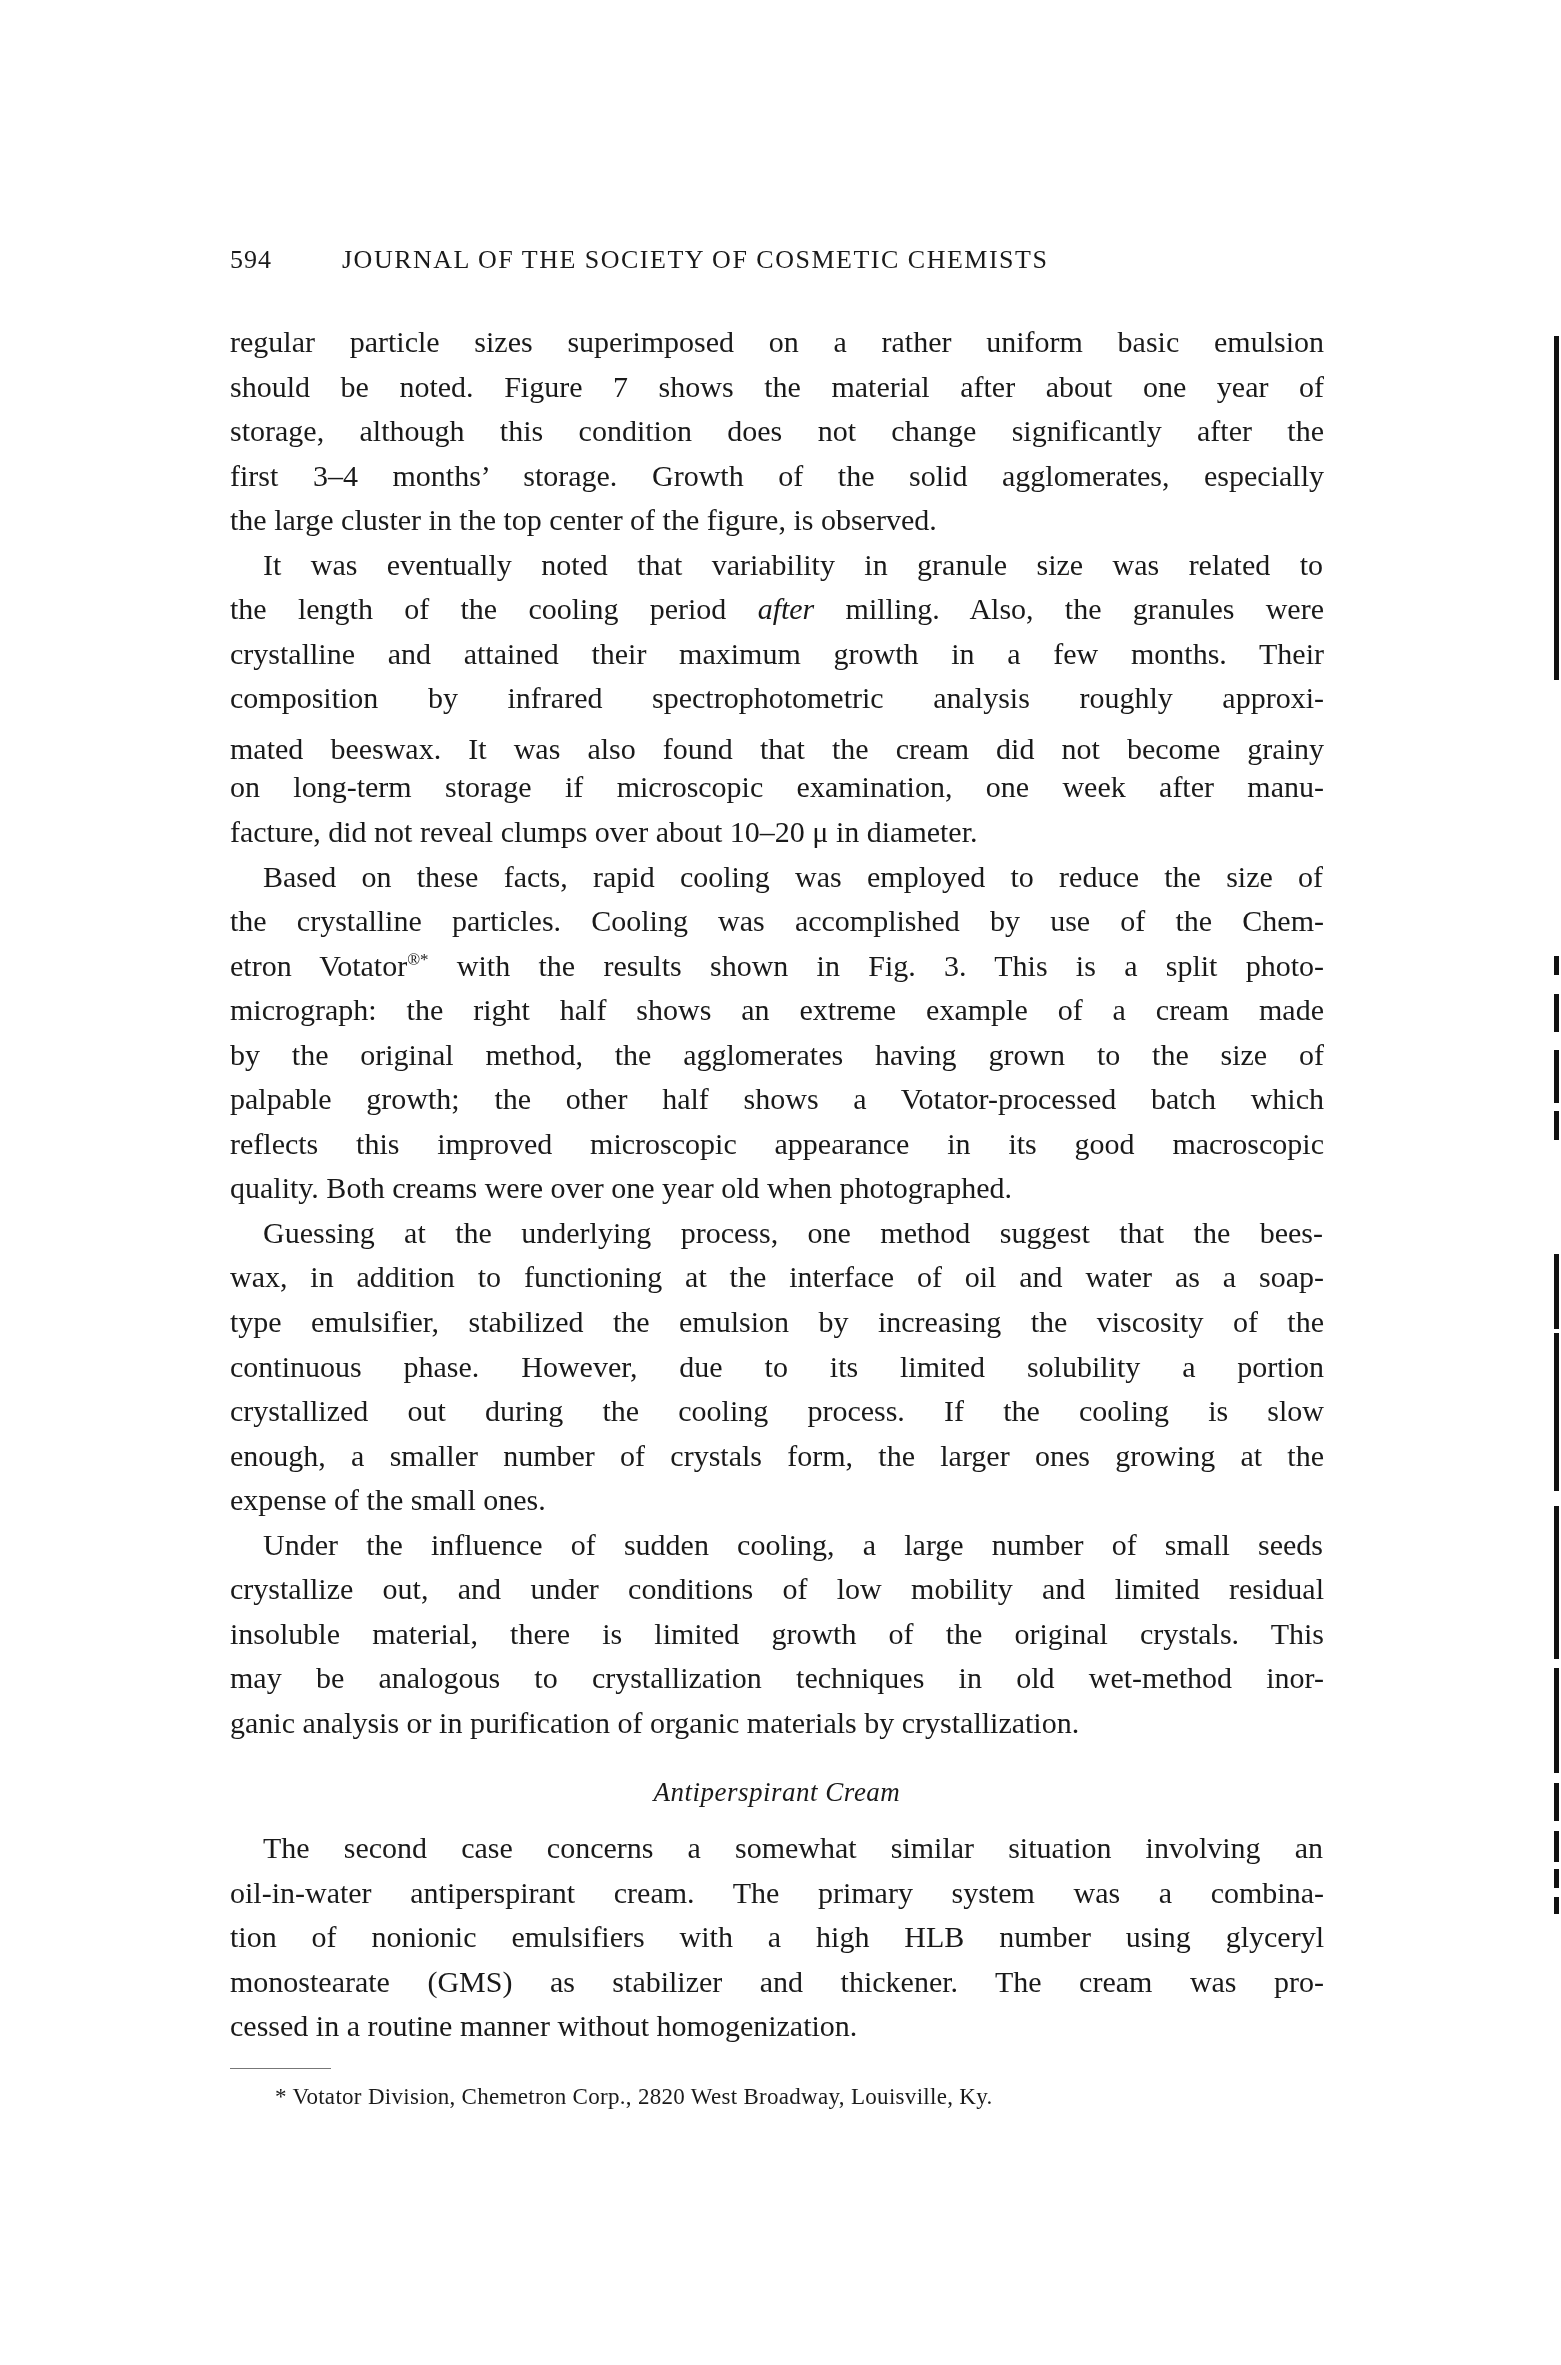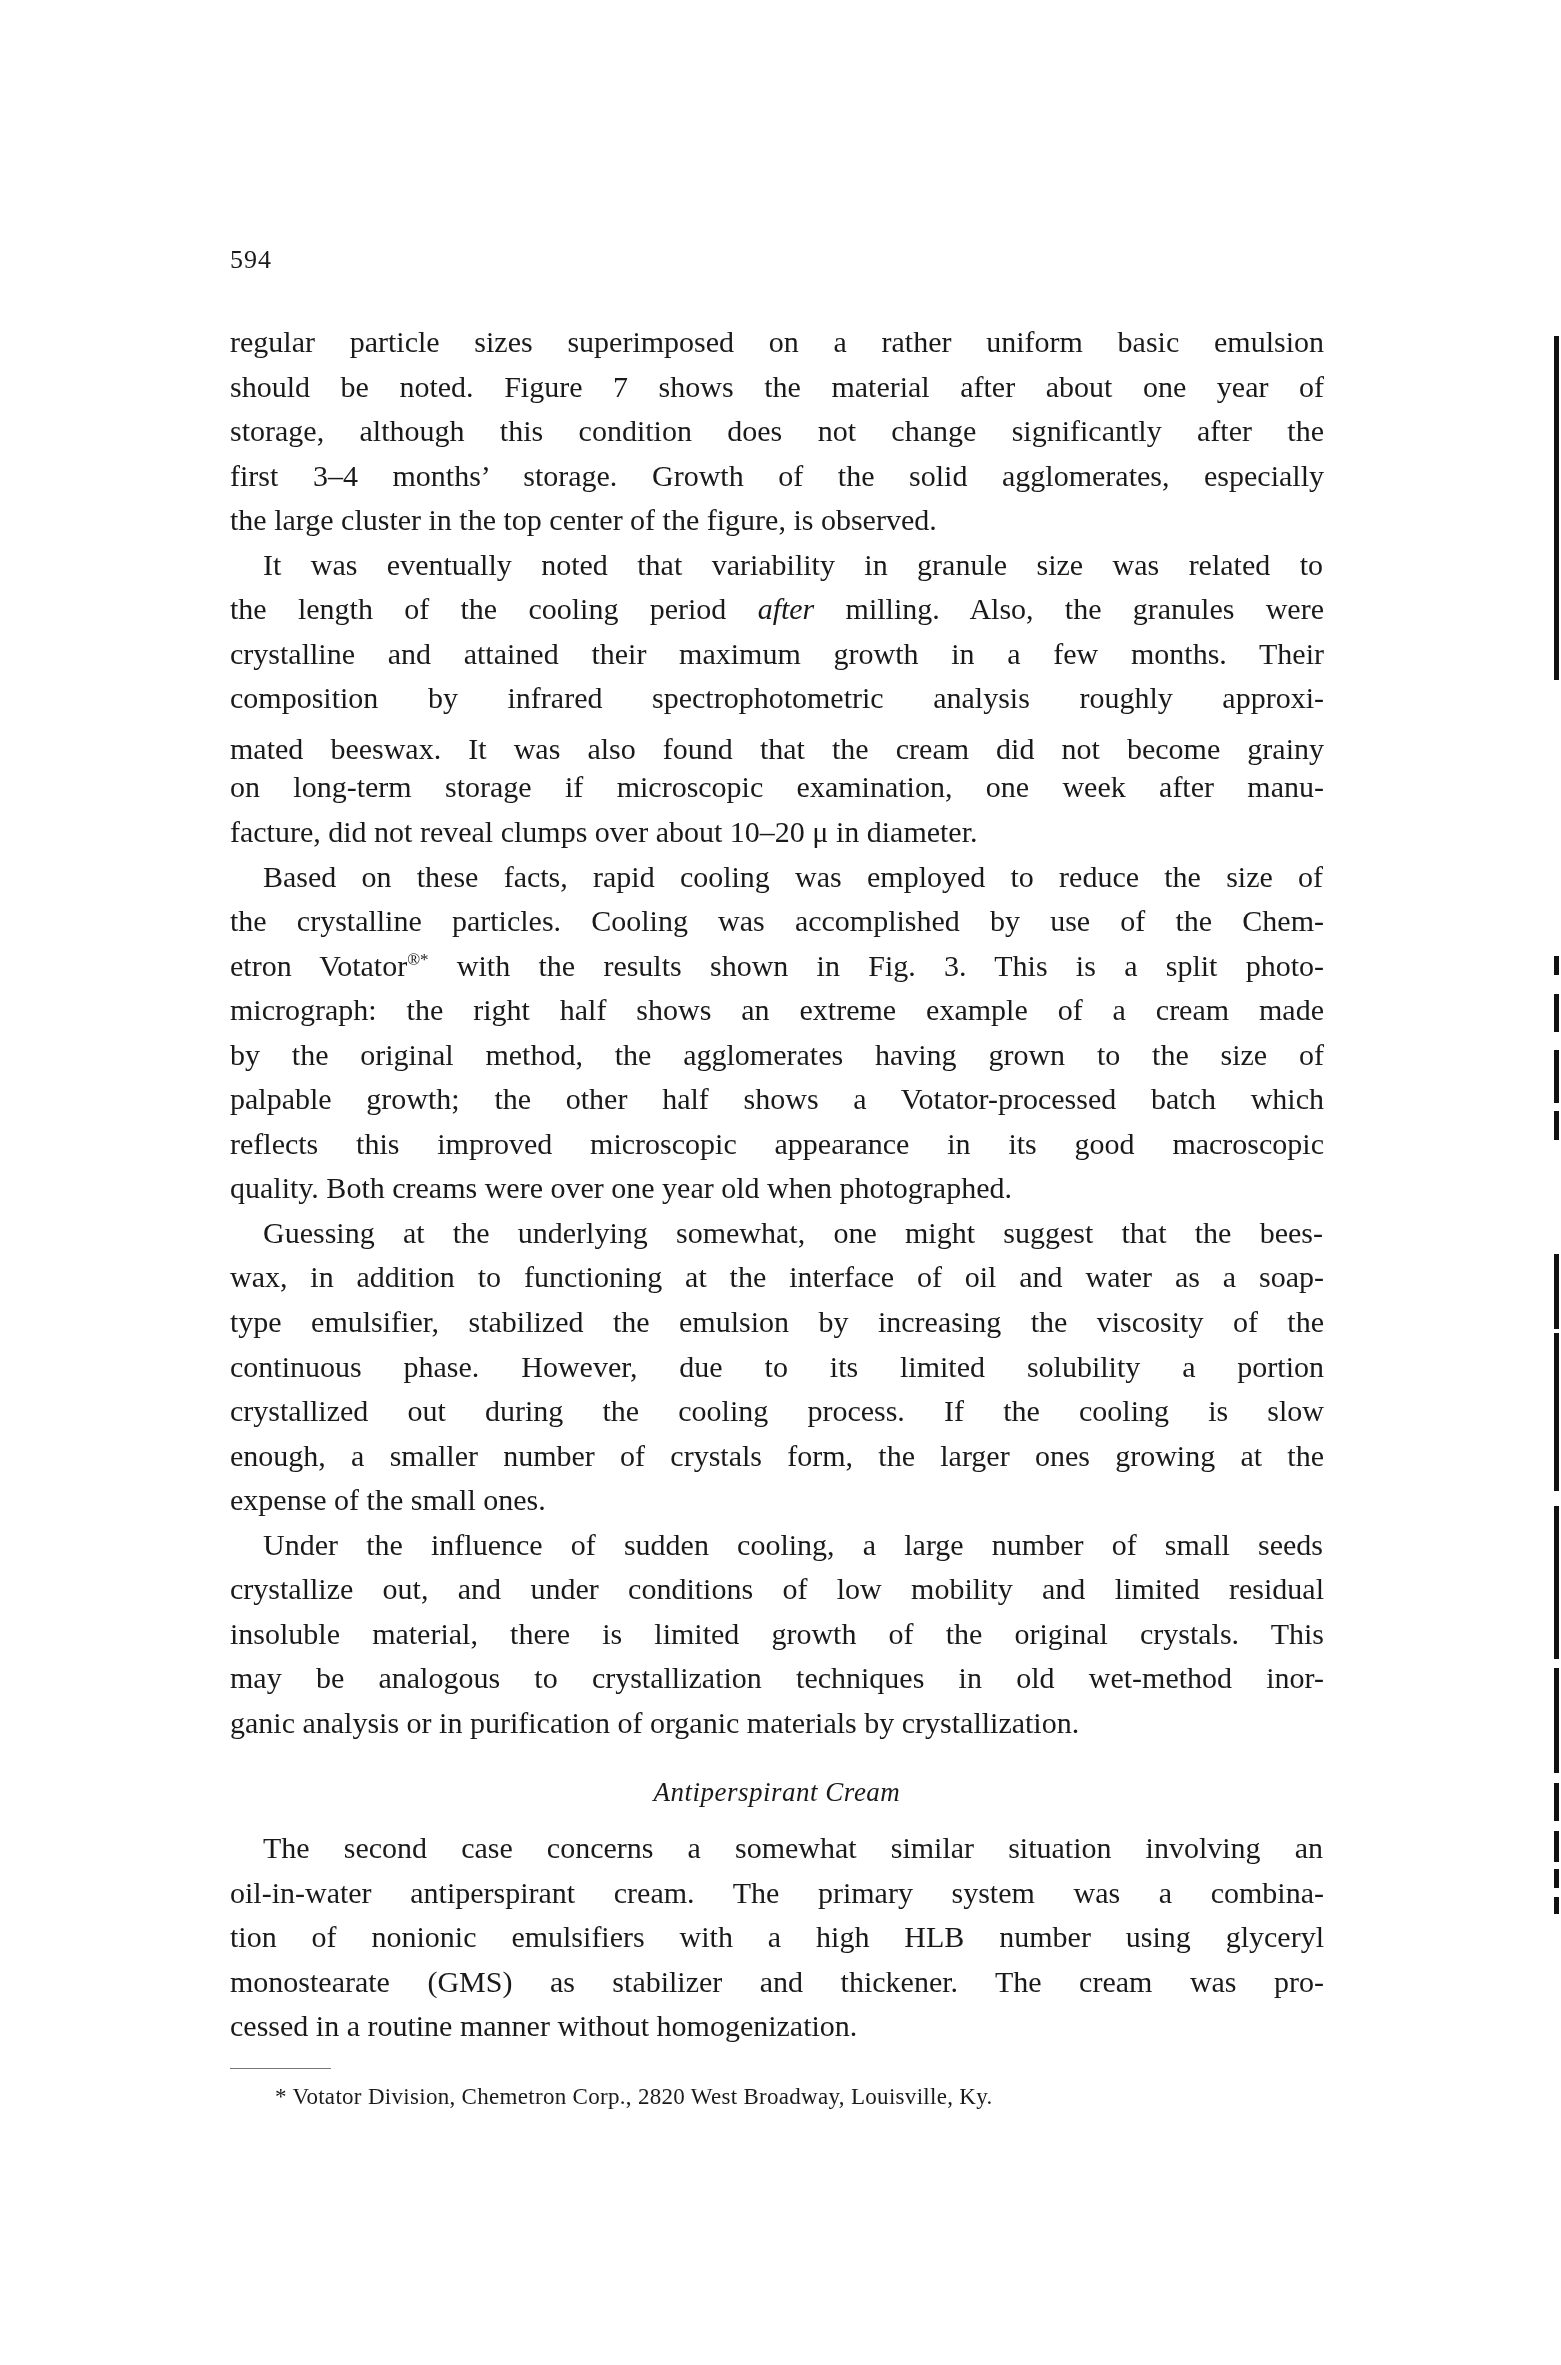--- a/index.html
+++ b/index.html
@@ -20,20 +20,21 @@
   .footnote { position: absolute; left: 275px; top: 2084px; font-size: 23px; white-space: nowrap; letter-spacing: 0.3px; }
   .scan-edge { position: absolute; left: 1554px; width: 4.8px; background: #111; }
   sup { font-size: 17px; line-height: 0; vertical-align: 11.5px; }
   em { font-style: italic; }
 </style>
 </head>
 <body>
 
 <div class="running-head">
   <span class="page-num">594</span>
+  <span class="journal-title">JOURNAL OF THE SOCIETY OF COSMETIC CHEMISTS</span>
 </div>
 
 <div class="body-text" id="body-text">
     <div class="line" style="top: 0px;">regular particle sizes superimposed on a rather uniform basic emulsion</div>
     <div class="line" style="top: 45px;">should be noted.  Figure 7 shows the material after about one year of</div>
     <div class="line" style="top: 89px;">storage, although this condition does not change significantly after the</div>
     <div class="line" style="top: 134px;">first 3–4 months’ storage.  Growth of the solid agglomerates, especially</div>
     <div class="line last" style="top: 178px;">the large cluster in the top center of the figure, is observed.</div>
     <div class="line indent" style="top: 223px;">It was eventually noted that variability in granule size was related to</div>
     <div class="line" style="top: 267px;">the length of the cooling period <em>after</em> milling.  Also, the granules were</div>
@@ -43,21 +44,21 @@
     <div class="line" style="top: 445px;">on long-term storage if microscopic examination, one week after manu-</div>
     <div class="line last" style="top: 490px;">facture, did not reveal clumps over about 10–20 μ in diameter.</div>
     <div class="line indent" style="top: 535px;">Based on these facts, rapid cooling was employed to reduce the size of</div>
     <div class="line" style="top: 579px;">the crystalline particles.  Cooling was accomplished by use of the Chem-</div>
     <div class="line" style="top: 624px;">etron Votator<sup>®*</sup> with the results shown in Fig. 3.  This is a split photo-</div>
     <div class="line" style="top: 668px;">micrograph:  the right half shows an extreme example of a cream made</div>
     <div class="line" style="top: 713px;">by the original method, the agglomerates having grown to the size of</div>
     <div class="line" style="top: 757px;">palpable growth;  the other half shows a Votator-processed batch which</div>
     <div class="line" style="top: 802px;">reflects this improved microscopic appearance in its good macroscopic</div>
     <div class="line last" style="top: 846px;">quality.  Both creams were over one year old when photographed.</div>
-    <div class="line indent" style="top: 891px;">Guessing at the underlying somewhat, one might suggest that the bees-</div>
+    <div class="line indent" style="top: 891px;">Guessing at the underlying process, one method suggest that the bees-</div>
     <div class="line" style="top: 935px;">wax, in addition to functioning at the interface of oil and water as a soap-</div>
     <div class="line" style="top: 980px;">type emulsifier, stabilized the emulsion by increasing the viscosity of the</div>
     <div class="line" style="top: 1025px;">continuous phase.  However, due to its limited solubility a portion</div>
     <div class="line" style="top: 1069px;">crystallized out during the cooling process.  If the cooling is slow</div>
     <div class="line" style="top: 1114px;">enough, a smaller number of crystals form, the larger ones growing at the</div>
     <div class="line last" style="top: 1158px;">expense of the small ones.</div>
     <div class="line indent" style="top: 1203px;">Under the influence of sudden cooling, a large number of small seeds</div>
     <div class="line" style="top: 1247px;">crystallize out, and under conditions of low mobility and limited residual</div>
     <div class="line" style="top: 1292px;">insoluble material, there is limited growth of the original crystals.  This</div>
     <div class="line" style="top: 1336px;">may be analogous to crystallization techniques in old wet-method inor-</div>

